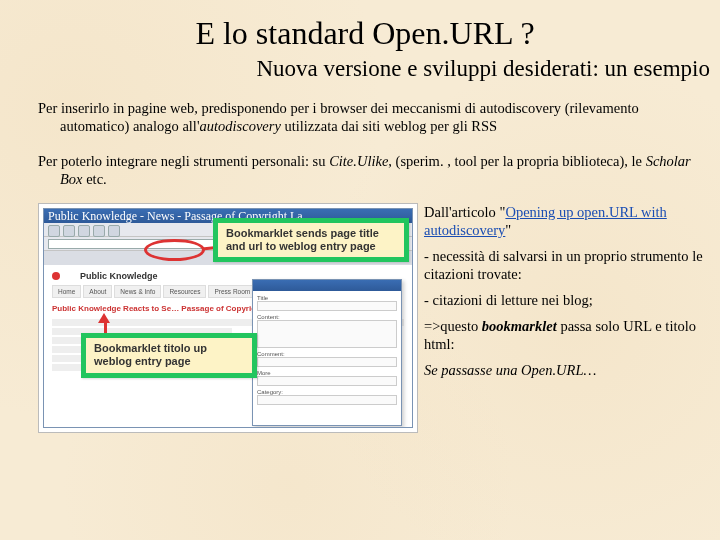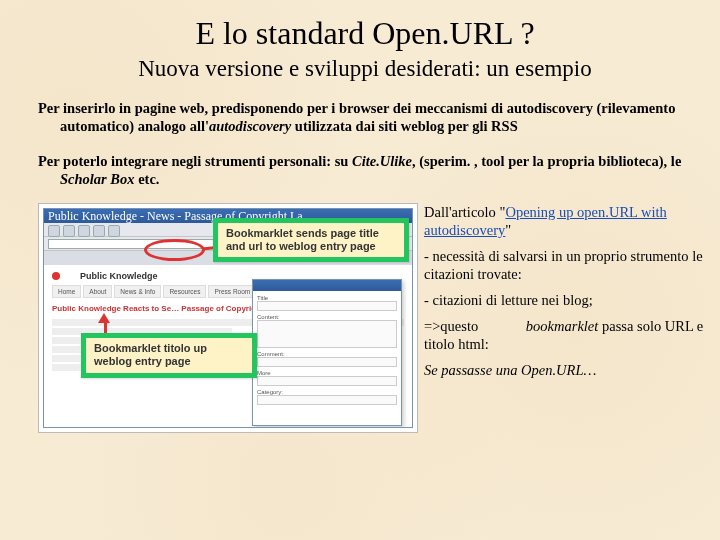--- a/index.html
+++ b/index.html
@@ -20,32 +20,31 @@
   .slide {
     padding: 10px 10px 10px 20px;
   }
   h1 {
     text-align: center;
     font-size: 32px;
     font-weight: normal;
     margin: 5px 0 4px 0;
   }
   h2 {
-    text-align: center;
+    text-align: right;
     font-size: 23px;
     font-weight: normal;
     margin: 0 0 14px 0;
   }
   .para {
     font-size: 14.5px;
     line-height: 1.25;
     margin: 17px 0 6px 0;
     text-indent: -22px;
     padding-left: 40px;
-    font-weight: bold;
   }
   .lower {
     display: flex;
     margin-top: 14px;
     gap: 6px;
     padding-left: 18px;
   }
   .screenshot {
     width: 380px;
     height: 230px;
@@ -177,21 +176,21 @@
   .popup-body .ta { height: 26px; }
 
   .right-col {
     flex: 1;
     font-size: 14.5px;
     line-height: 1.25;
   }
   .right-col p { margin: 0 0 8px 0; }
   a.link { color: #1a4db3; text-decoration: underline; }
   em.it { font-style: italic; }
-  strong.b { font-weight: normal; font-style: italic; margin-left: 44px; }
+  strong.b { font-weight: bold; font-style: italic; }
 </style>
 </head>
 <body>
 
 <div class="slide">
   <h1>E lo standard Open.URL ?</h1>
   <h2>Nuova versione e sviluppi desiderati: un esempio</h2>
 
   <p class="para">
     <span>Per inserirlo in pagine web, predisponendo per i browser dei meccanismi di autodiscovery (rilevamento automatico) analogo all'</span><em class="it">autodiscovery</em><span> utilizzata dai siti weblog per gli RSS</span>

